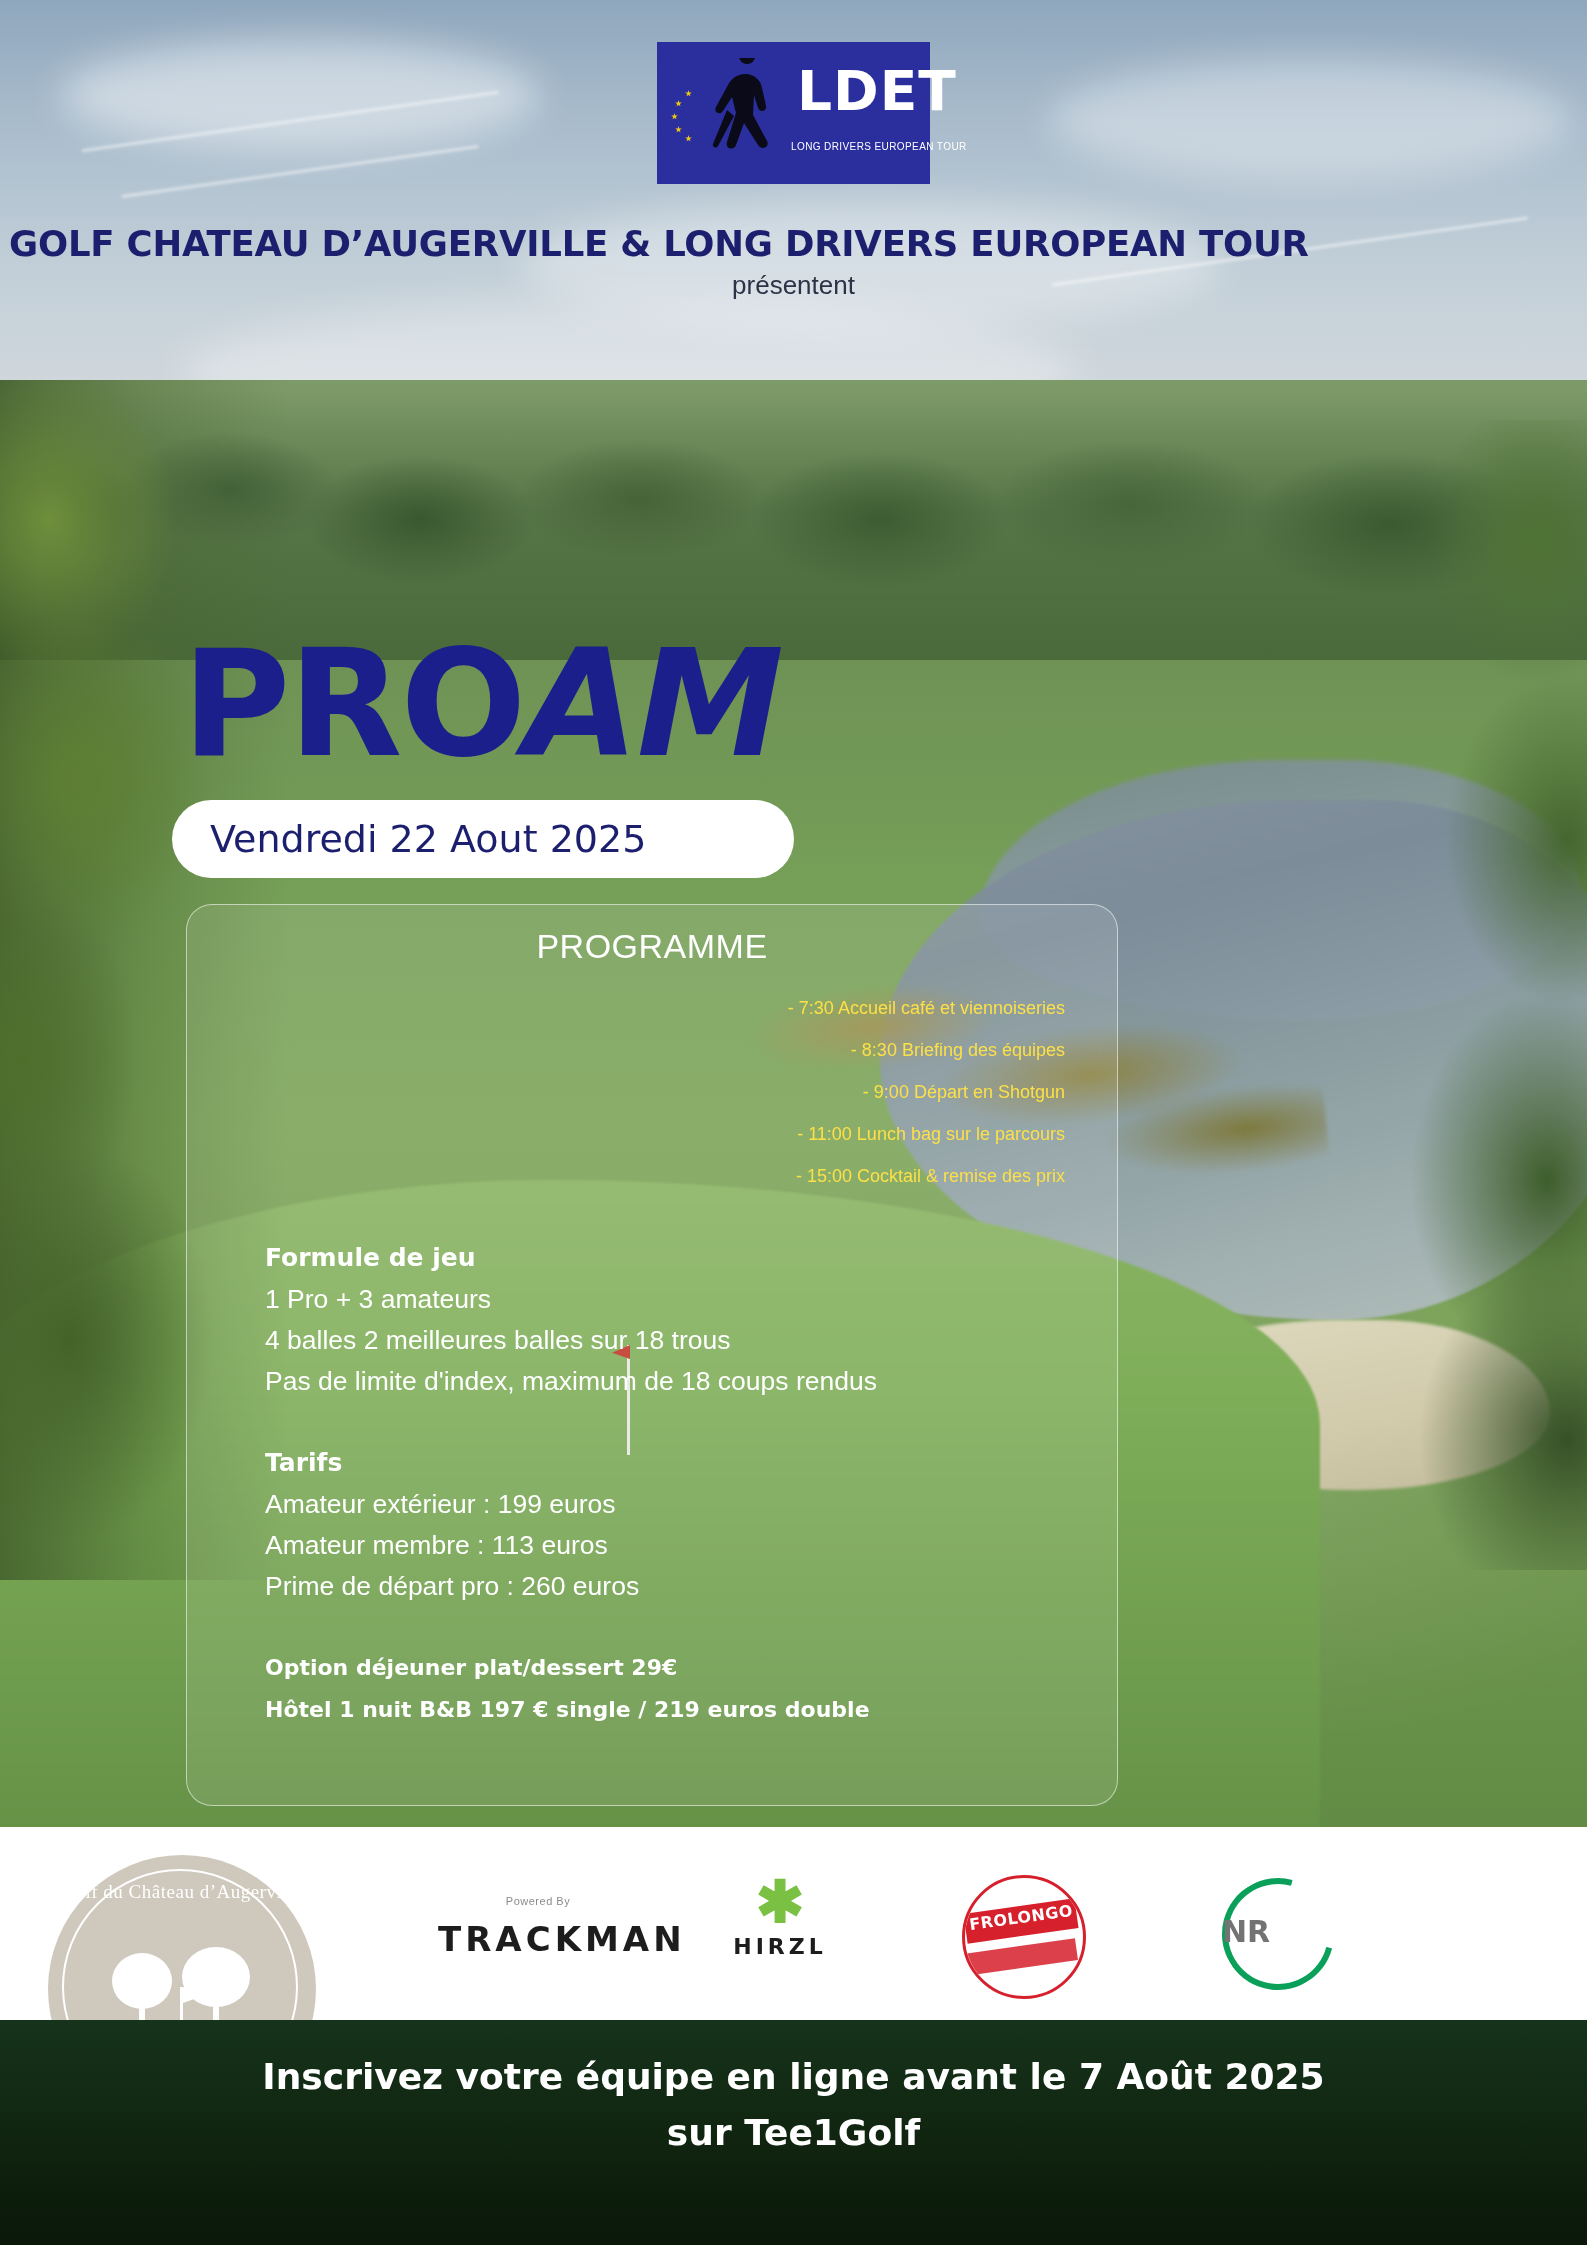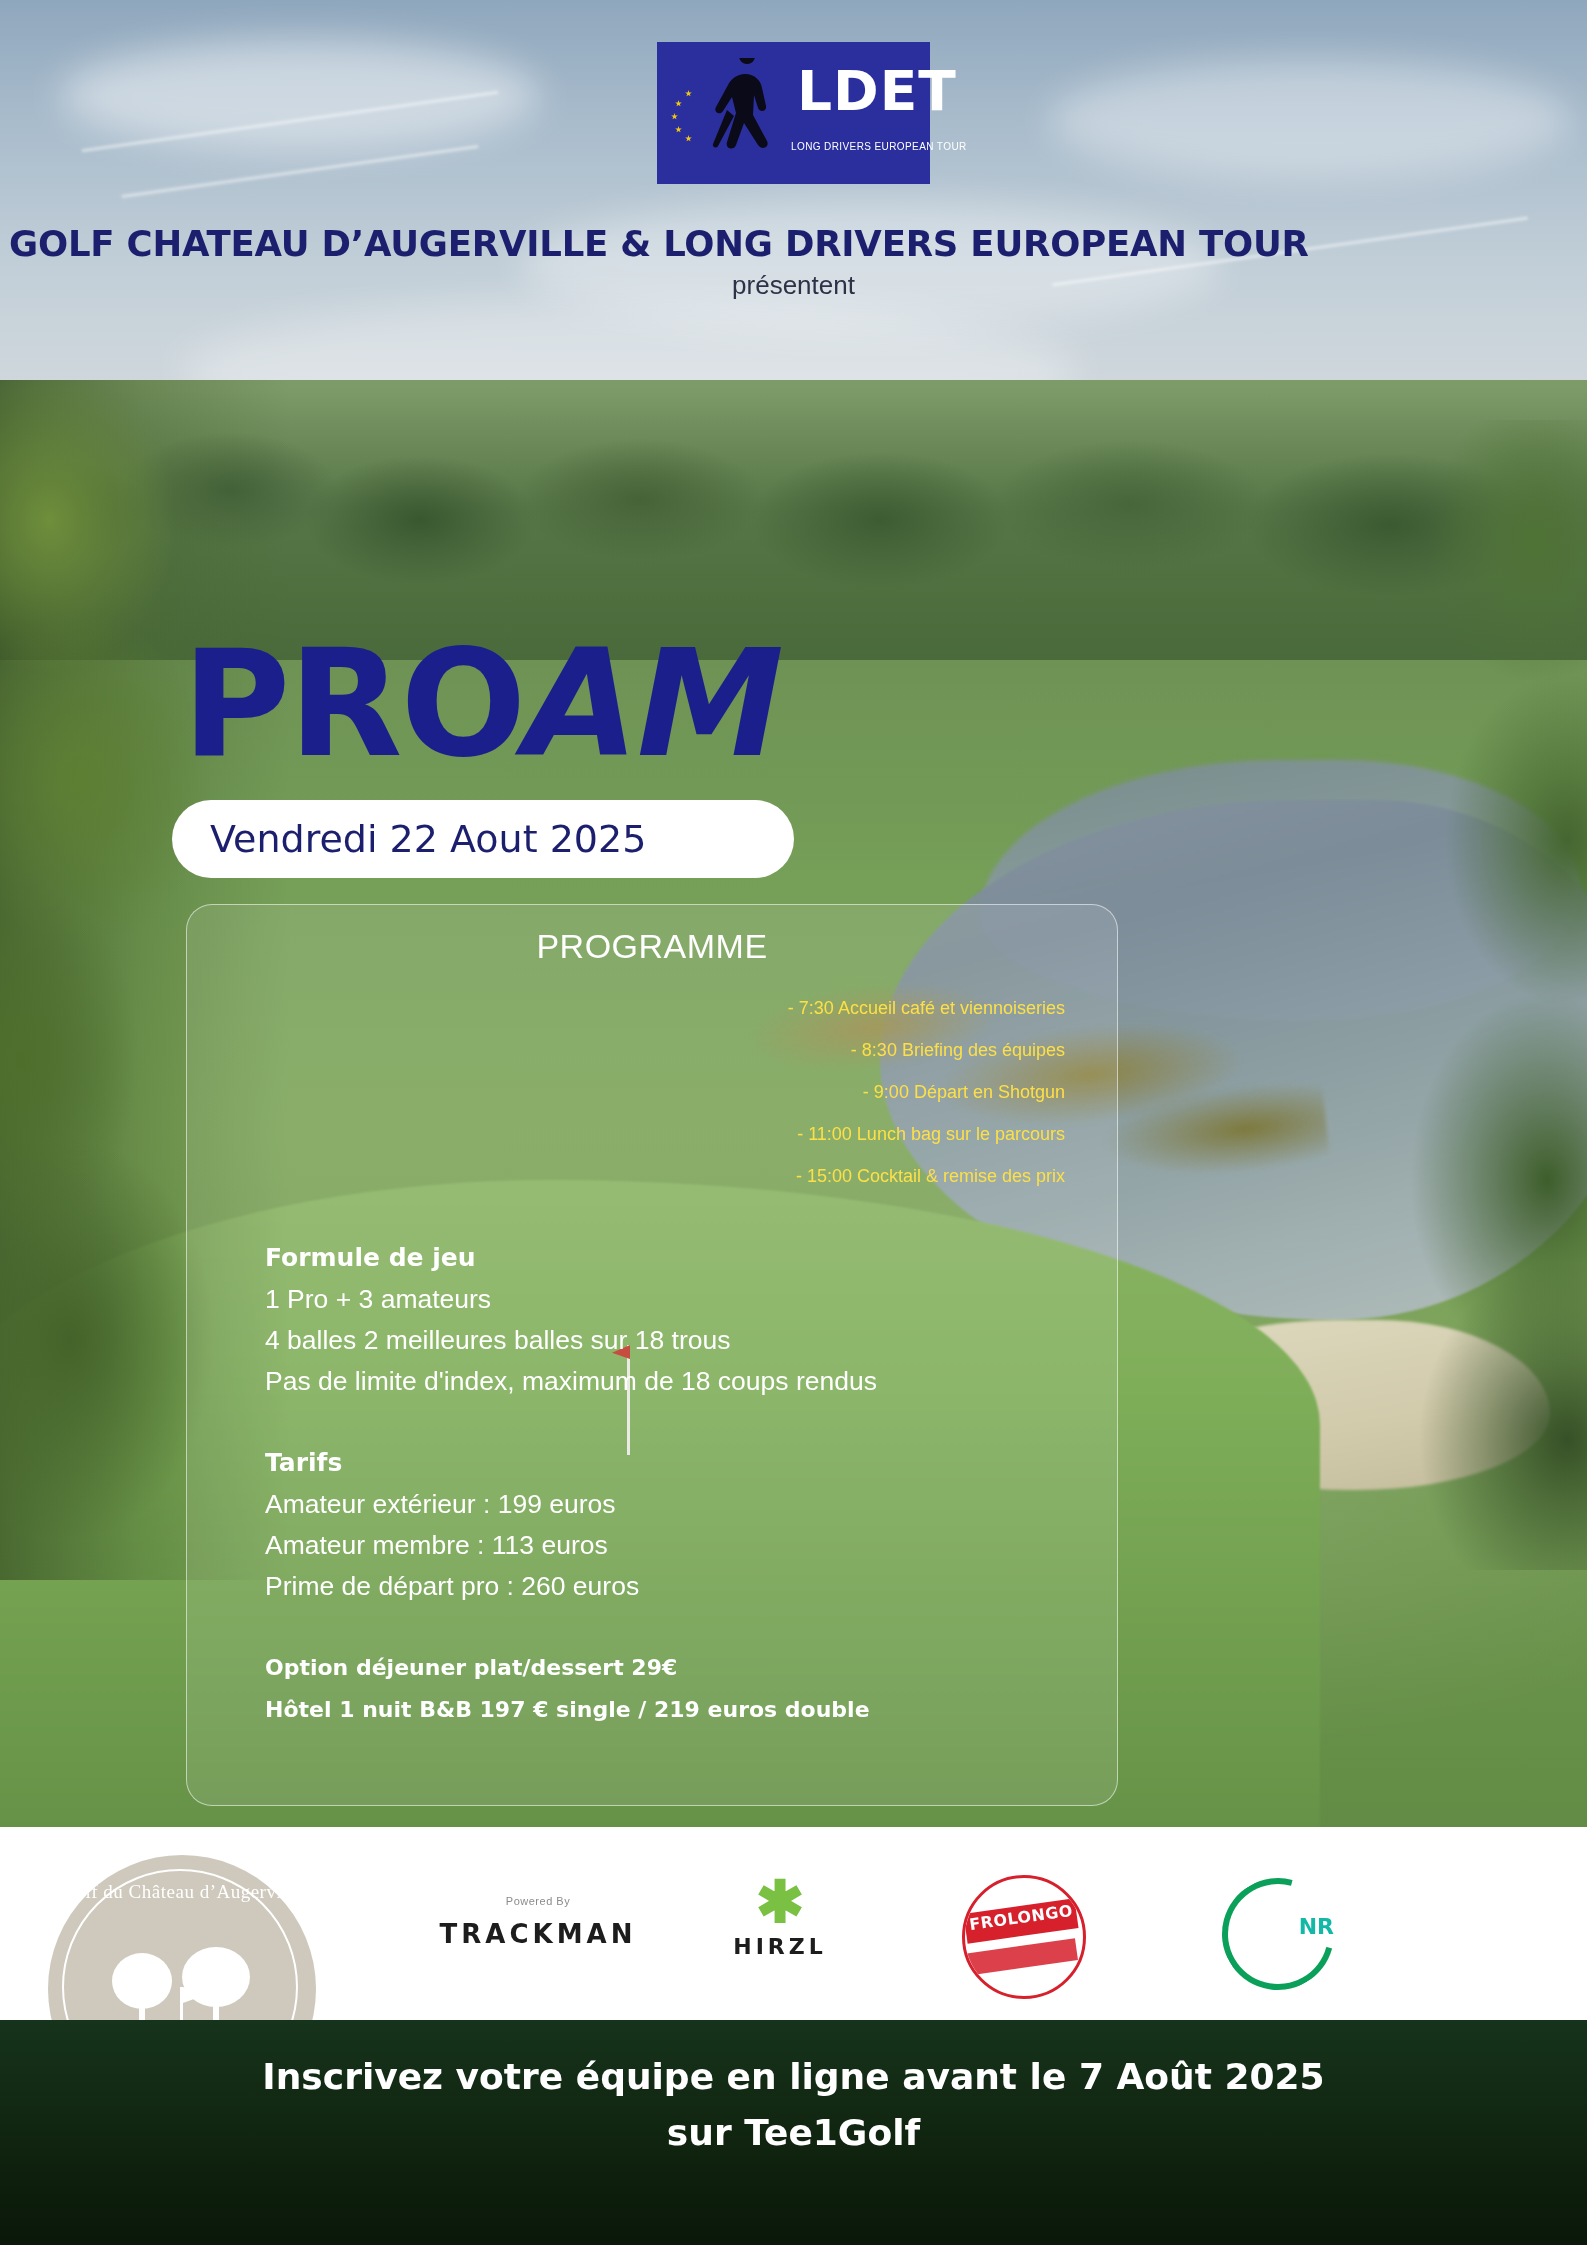--- a/index.html
+++ b/index.html
@@ -375,21 +375,21 @@
   .sp {
     position: absolute;
     text-align: center;
   }
   .sp-trackman { left: 438px; top: 1895px; width: 200px; }
   .sp-trackman .pw {
     font-size: 11px; color: #8b8b8b; letter-spacing: .5px; margin-bottom: 12px;
   }
   .sp-trackman .nm {
     font-family: "DejaVu Sans", sans-serif;
-    font-weight: bold; font-size: 26px; color: #1d1d1d; letter-spacing: 4px;
+    font-weight: bold; font-size: 34px; color: #1d1d1d; letter-spacing: 4px;
   }
   .sp-hirzl { left: 710px; top: 1880px; width: 140px; }
   .sp-hirzl .ast { font-size: 58px; color: #7ac143; line-height: 44px; font-weight: bold;}
   .sp-hirzl .nm {
     font-family: "DejaVu Sans", sans-serif;
     font-weight: bold; font-size: 22px; color: #1d1d1d; letter-spacing: 4px; margin-top: 10px;
   }
   .sp-frolongo {
     left: 962px; top: 1875px; width: 118px; height: 118px;
     border-radius: 50%;
@@ -415,22 +415,22 @@
   }
   .nr-ring {
     position: absolute; left: 0; top: 0; width: 112px; height: 112px;
     border-radius: 50%;
     border: 6px solid #0aa05a;
     border-right-color: transparent;
     box-sizing: border-box;
     transform: rotate(-30deg);
   }
   .nr-txt {
-    position: absolute; left: 0; top: 36px; width: 112px; text-align: right;
-    font-family: "DejaVu Sans", sans-serif; font-weight: bold; font-size: 22px; color: #14b8a6;
+    position: absolute; left: 0; top: 36px; width: 112px; text-align: left;
+    font-family: "DejaVu Sans", sans-serif; font-weight: bold; font-size: 30px; color: #737373;
   }
 
   
   .footer {
     position: absolute;
     left: 0; top: 2020px;
     width: 1587px;
     height: 225px;
     background: linear-gradient(180deg, #16331c 0%, #10240f 55%, #0a1709 100%);
   }

